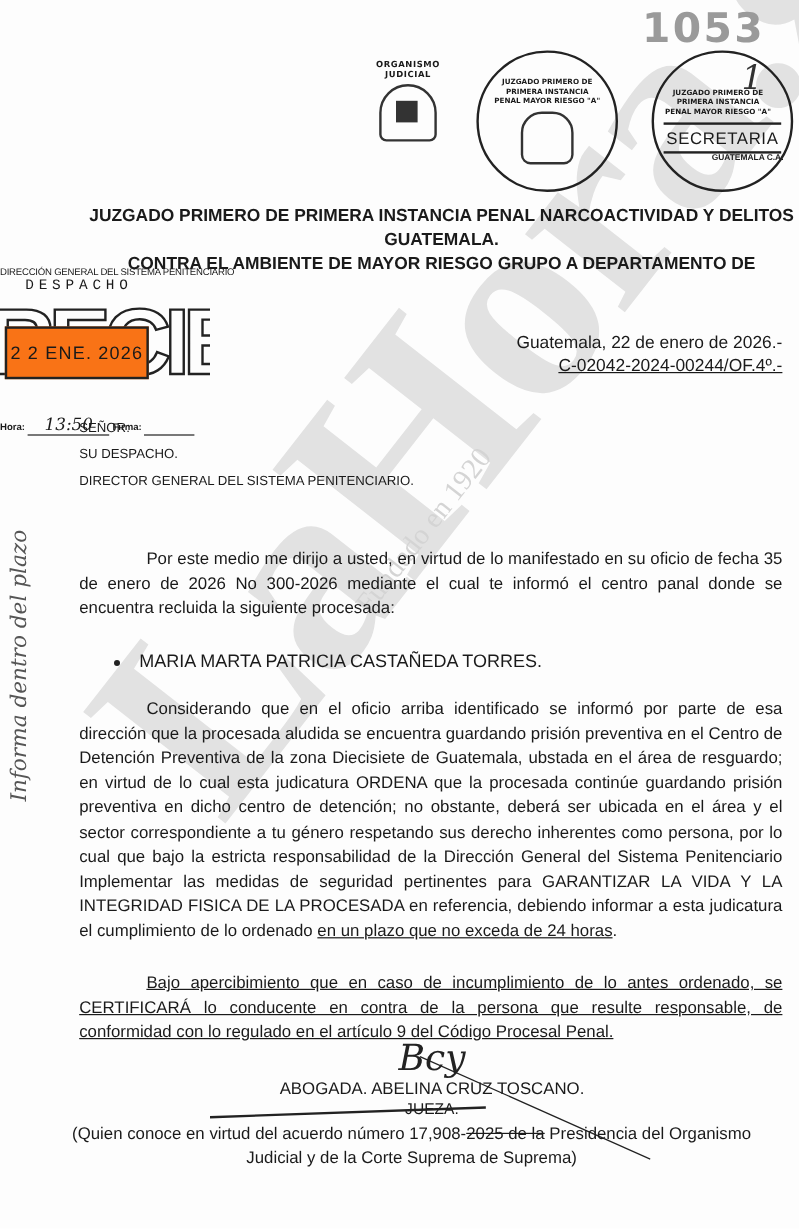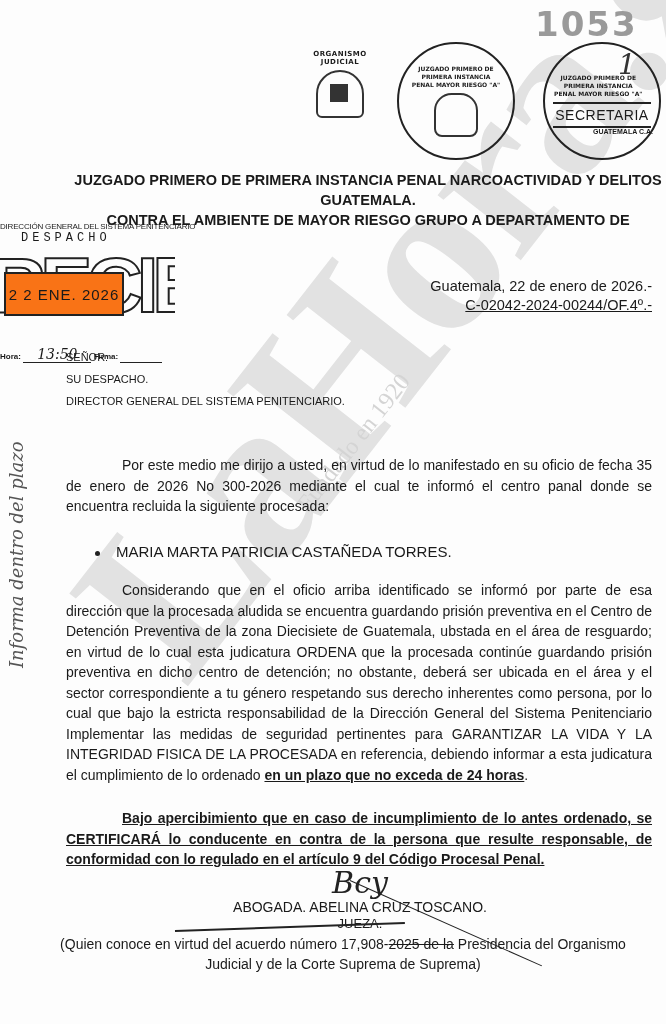--- a/index.html
+++ b/index.html
@@ -100,21 +100,21 @@
       font-size: 14px; line-height: 20.5px; text-align: justify;
     }
     .p1 { top: 455px; }
     .indent { text-indent: 56px; }
 
     .bullet { left: 95px; top: 543px; font-family: "Liberation Sans", sans-serif; font-size: 15px; }
     .bullet .dot { display: inline-block; width: 5px; height: 5px; background: #222; border-radius: 50%; margin-right: 16px; vertical-align: middle; }
 
     .p2 { top: 580px; }
     .p3 { top: 808px; }
-    .u { text-decoration: underline; font-weight: bold; }
+    .u { text-decoration: underline; }
 
     
     .sig { left: 180px; top: 868px; width: 360px; text-align: center; font-family: "Liberation Sans", sans-serif; }
     .sig .scrawl { font-family: "DejaVu Serif", serif; font-style: italic; font-size: 30px; line-height: 30px; color: #222; }
     .sig .name { font-size: 14px; line-height: 18px; }
     .sig .title { font-size: 13px; line-height: 16px; }
     .foot {
       left: 20px; top: 934px; width: 646px; text-align: center;
       font-family: "Liberation Sans", sans-serif; font-size: 14px; line-height: 20px;
     }

